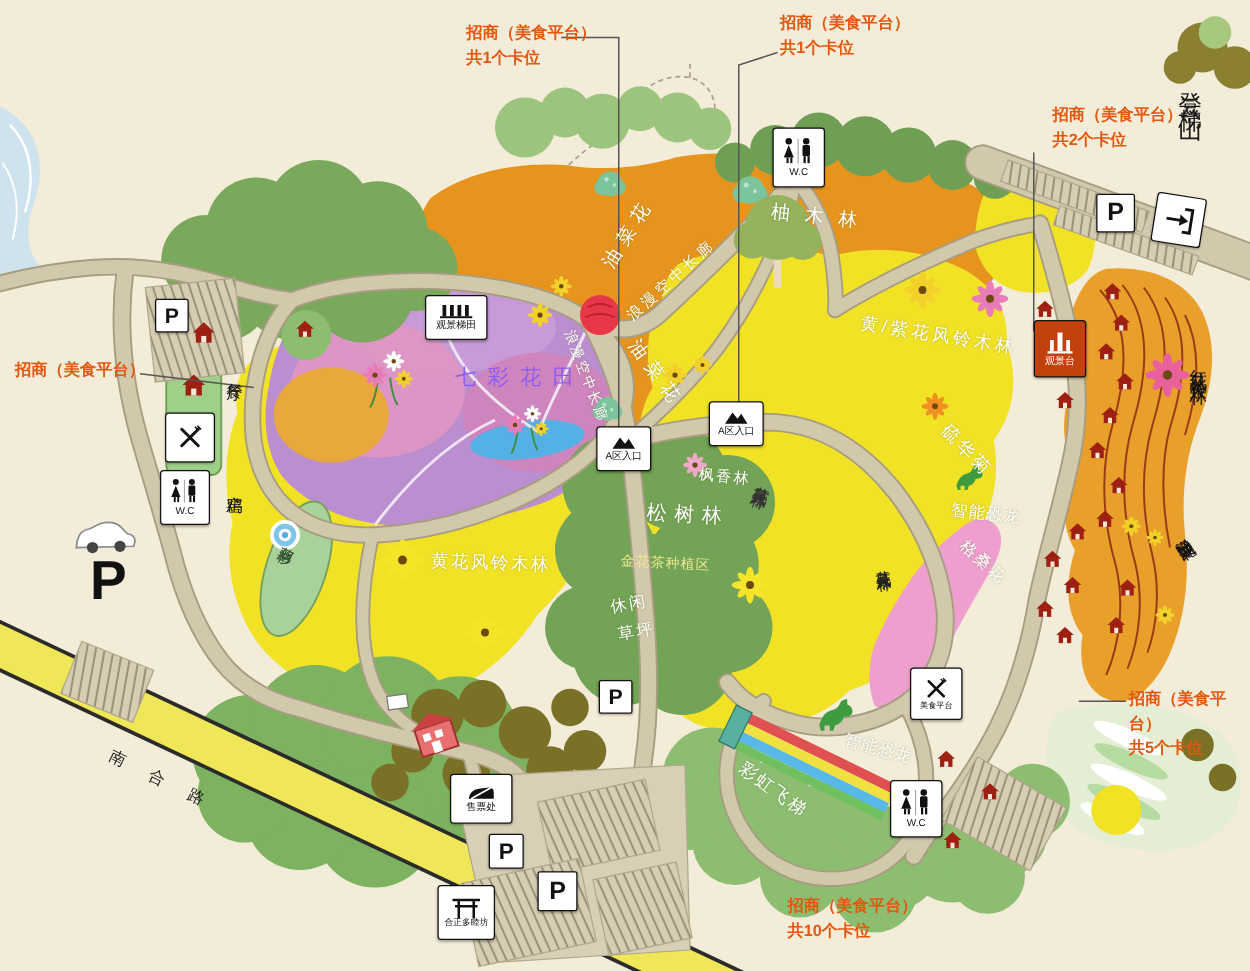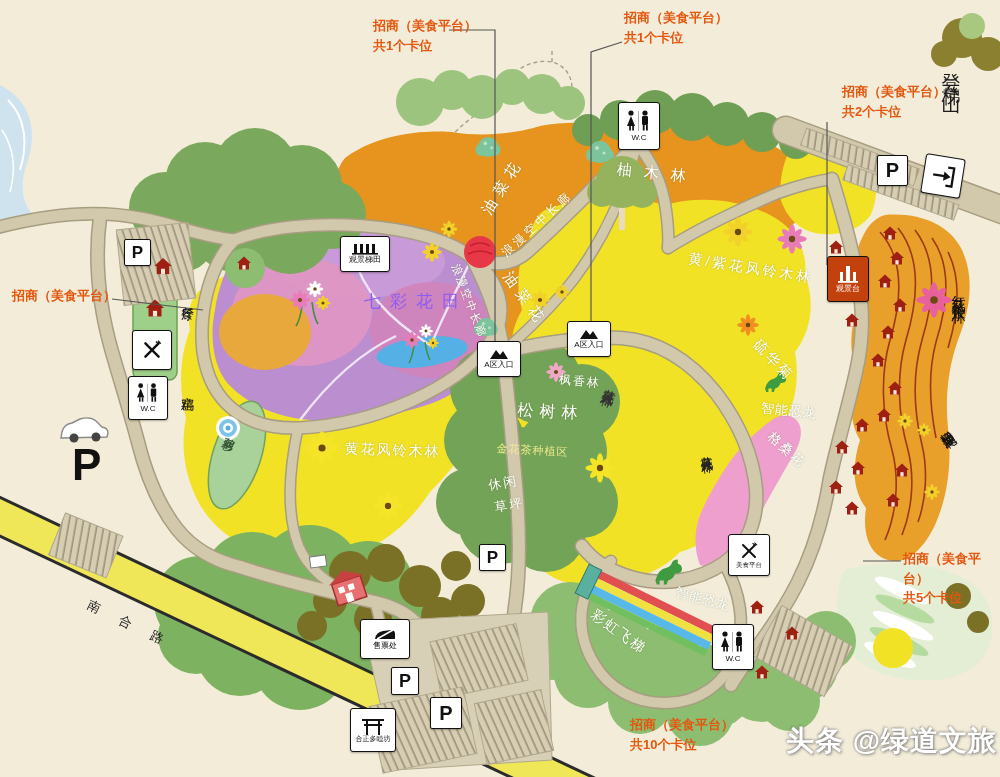--- a/index.html
+++ b/index.html
@@ -579,15 +579,14 @@
         <g stroke="#111" stroke-width="2">
           <line x1="2" y1="3" x2="24" y2="3"></line>
           <line x1="4" y1="8" x2="22" y2="8"></line>
           <line x1="7" y1="3" x2="7" y2="18"></line>
           <line x1="19" y1="3" x2="19" y2="18"></line>
         </g>
       </svg>
   <span class="cap" style="font-size:7px">合正多睦坊</span>
 </div>
 
-<div class="wm" style="left:786px;top:722px;font-size:28px">头条 @绿道文旅</div>
 
 </div>
 
 </body></html>

